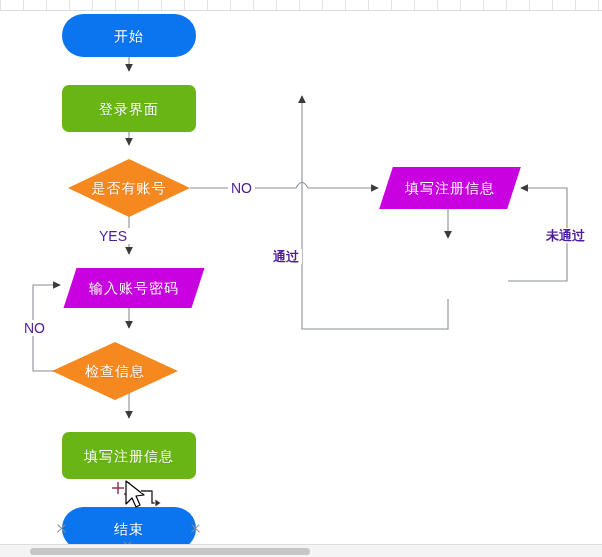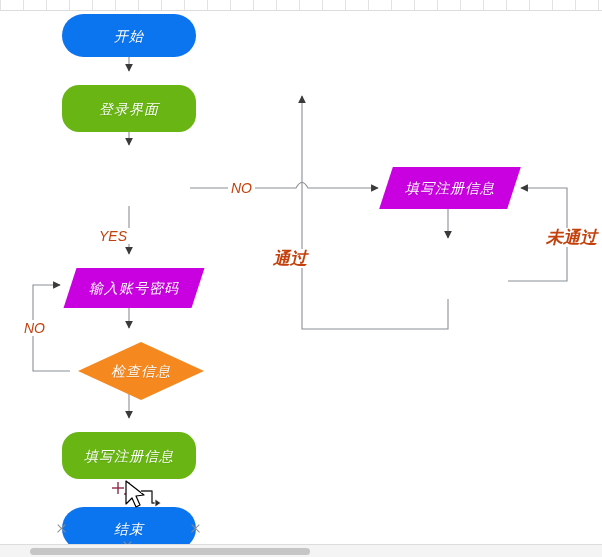--- a/index.html
+++ b/index.html
@@ -9,21 +9,20 @@
   }
   body {
     font-family: "Liberation Sans", "DejaVu Sans", sans-serif;
   }
   #app {
     position: relative;
     width: 602px;
     height: 557px;
     overflow: hidden;
     background: #ffffff;
-    font-style: italic;
   }
 
   
   #ruler {
     position: absolute;
     left: 0; top: 0;
     width: 602px;
     height: 11px;
     background: #ffffff;
     border-bottom: 1px solid #dcdcdc;
@@ -71,21 +70,21 @@
     z-index: 2;
     text-shadow: 0 1px 1px rgba(0,0,0,0.10);
   }
 
   .terminator {
     background: #0b74ef;
     border-radius: 999px;
   }
   .process {
     background: #68b513;
-    border-radius: 17px;
+    border-radius: 7px;
     justify-content: center;
   }
   .io {
     background: #c900e0;
     transform: skewX(-18deg);
   }
   .io .cap {
     transform: skewX(18deg);
   }
   .decision {
@@ -96,29 +95,29 @@
     left: 0; top: 0;
     width: 100%;
     height: 100%;
     background: #f5881f;
     clip-path: polygon(50% 0, 100% 50%, 50% 100%, 0 50%);
   }
 
   
   .edge-label {
     position: absolute;
-    color: #c2410c;
+    color: #4c1d95;
     font-size: 14px;
     line-height: 1;
     white-space: nowrap;
     background: #ffffff;
     padding: 1px 3px;
     user-select: none;
   }
-  .edge-label.cjk { font-size: 17px; font-weight: bold; }
+  .edge-label.cjk { font-size: 13px; font-weight: bold; }
 
   
   .handle {
     position: absolute;
     width: 11px;
     height: 11px;
     pointer-events: none;
   }
   .handle::before, .handle::after {
     content: "";
@@ -223,26 +222,30 @@
     </svg>
 
     <div class="node terminator" style="left:62px; top:3px; width:134px; height:43px;">
       <span class="cap">开始</span>
     </div>
 
     <div class="node process" style="left:62px; top:74px; width:134px; height:47px;">
       <span class="cap">登录界面</span>
     </div>
 
+    <div class="node decision" style="left:68px; top:148px; width:122px; height:58px;">
+      <span class="dia"></span>
+      <span class="cap">是否有账号</span>
+    </div>
 
     <div class="node io" style="left:70px; top:257px; width:128px; height:40px;">
       <span class="cap">输入账号密码</span>
     </div>
 
-    <div class="node decision" style="left:78px; top:331px; width:126px; height:58px;align-items:center;">
+    <div class="node decision" style="left:52px; top:331px; width:126px; height:58px;align-items:center;">
       <span class="dia"></span>
       <span class="cap">检查信息</span>
     </div>
 
     <div class="node process" style="left:62px; top:421px; width:134px; height:47px;">
       <span class="cap">填写注册信息</span>
     </div>
 
     <div class="node terminator" style="left:62px; top:496px; width:134px; height:43px;">
       <span class="cap">结束</span>

